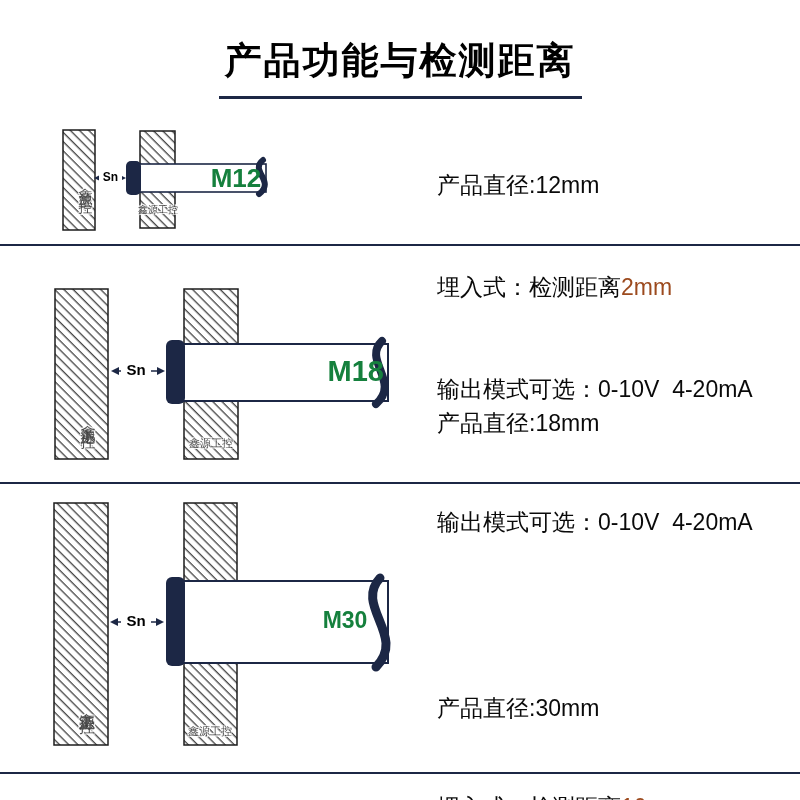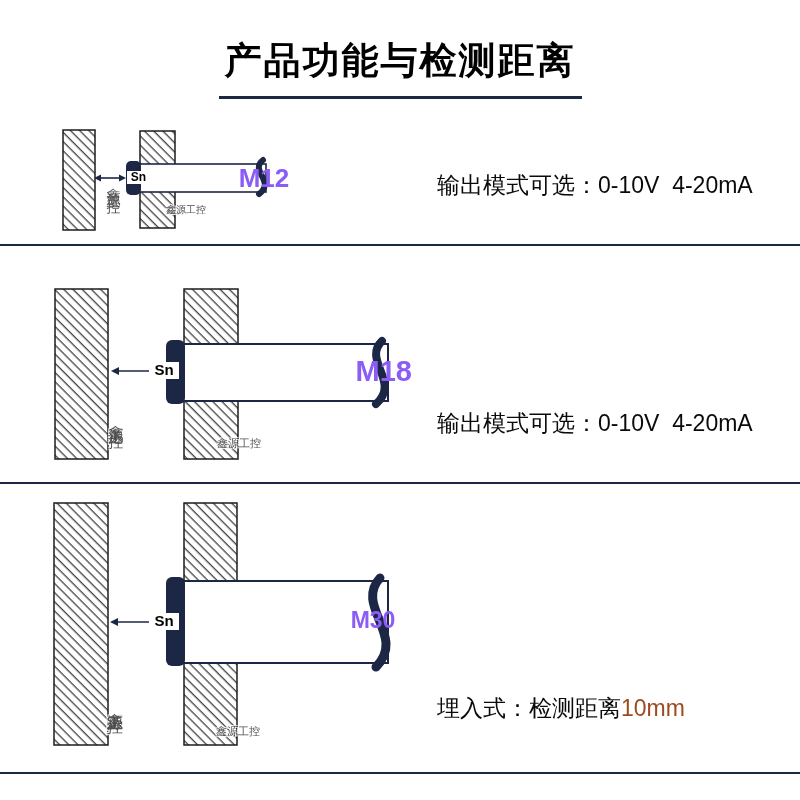--- a/index.html
+++ b/index.html
@@ -24,22 +24,22 @@
   .svg1{top:100px;width:310px;height:145px;}
   .svg2{top:268px;width:440px;height:215px;}
   .svg3{top:488px;width:440px;height:285px;}
   .plate{stroke:#1c1c1c;stroke-width:1.5;}
   .body-rect{fill:#fff;stroke:var(--navy);}
   .tip{fill:var(--navy);stroke:none;}
   .brk{fill:none;stroke:var(--navy);stroke-linecap:round;}
   .aline{stroke:var(--navy);stroke-width:1.6;}
   .ahead{fill:var(--navy);}
   
-  .ol{position:absolute;margin-left:28px;}
-  .model{font-weight:700;color:#8b5cf6;text-align:center;line-height:1;}
+  .ol{position:absolute;}
+  .model{font-weight:700;color:#15803d;text-align:center;line-height:1;}
   .m1{left:204px;top:165px;width:64px;font-size:26px;}
   .m2{left:314px;top:357px;width:70px;font-size:29px;text-align:right;}
   .m3{left:310px;top:609px;width:70px;font-size:23px;}
   .sn{font-weight:700;color:#000;text-align:center;background:#fff;line-height:1.1;}
   .sn1{left:99px;top:171px;width:23px;font-size:12px;}
   .sn2{left:121px;top:362px;width:30px;font-size:15px;}
   .sn3{left:121px;top:613px;width:30px;font-size:15px;}
   .wm{
     color:#3e3e3e;font-weight:400;opacity:.92;
     text-shadow:1px 1px 0 #fff,-1px -1px 0 #fff,1px -1px 0 #fff,-1px 1px 0 #fff;
@@ -84,20 +84,22 @@
     <line class="aline" x1="100" y1="178" x2="120" y2="178"></line>
     <polygon class="ahead" points="94,178 101,174.5 101,181.5"></polygon>
     <polygon class="ahead" points="126,178 119,174.5 119,181.5"></polygon>
   </svg>
   <div class="ol wm wm-v wmv1">鑫源工控</div>
   <div class="ol sn sn1">Sn</div>
   <div class="ol model m1">M12</div>
   <div class="ol wm wm-s wms1">鑫源工控</div>
 
   <div class="specs sp1">
+    <div class="spec-line">产品直径:12mm</div>
+    <div class="spec-line"><span>埋入式：检测距离</span><span class="v-brown">2mm</span></div>
     <div class="spec-line">输出模式可选：0-10V  4-20mA</div>
   </div>
 
   <div class="divider div1"></div>
 
   <svg class="dsvg svg2" viewBox="0 268 440 215">
     <defs>
       <pattern id="h2" patternUnits="userSpaceOnUse" width="6.5" height="6.5" patternTransform="rotate(-45)">
         <line x1="3" y1="0" x2="3" y2="6.5" stroke="#1f1f1f" stroke-width="1.1"></line>
       </pattern>
@@ -110,20 +112,21 @@
     <line class="aline" x1="118" y1="371" x2="157" y2="371"></line>
     <polygon class="ahead" points="111,371 119,367 119,375"></polygon>
     <polygon class="ahead" points="165,371 157,367 157,375"></polygon>
   </svg>
   <div class="ol wm wm-v wmv2">鑫源工控</div>
   <div class="ol sn sn2">Sn</div>
   <div class="ol model m2">M18</div>
   <div class="ol wm wm-s wms2">鑫源工控</div>
 
   <div class="specs sp2">
+    <div class="spec-line">产品直径:18mm</div>
     <div class="spec-line">输出模式可选：0-10V  4-20mA</div>
   </div>
 
   <div class="divider div2"></div>
 
   <svg class="dsvg svg3" viewBox="0 488 440 285">
     <defs>
       <pattern id="h3" patternUnits="userSpaceOnUse" width="6.5" height="6.5" patternTransform="rotate(-45)">
         <line x1="3" y1="0" x2="3" y2="6.5" stroke="#1f1f1f" stroke-width="1.1"></line>
       </pattern>
@@ -136,20 +139,21 @@
     <line class="aline" x1="117" y1="622" x2="157" y2="622"></line>
     <polygon class="ahead" points="110,622 118,618 118,626"></polygon>
     <polygon class="ahead" points="164,622 156,618 156,626"></polygon>
   </svg>
   <div class="ol wm wm-v wmv3">鑫源工控</div>
   <div class="ol sn sn3">Sn</div>
   <div class="ol model m3">M30</div>
   <div class="ol wm wm-s wms3">鑫源工控</div>
 
   <div class="specs sp3">
+    <div class="spec-line">产品直径:30mm</div>
     <div class="spec-line"><span>埋入式：检测距离</span><span class="v-brown">10mm</span></div>
     
     
   </div>
 
   <div class="divider div3"></div>
 
 </div>
 
 </body></html>

